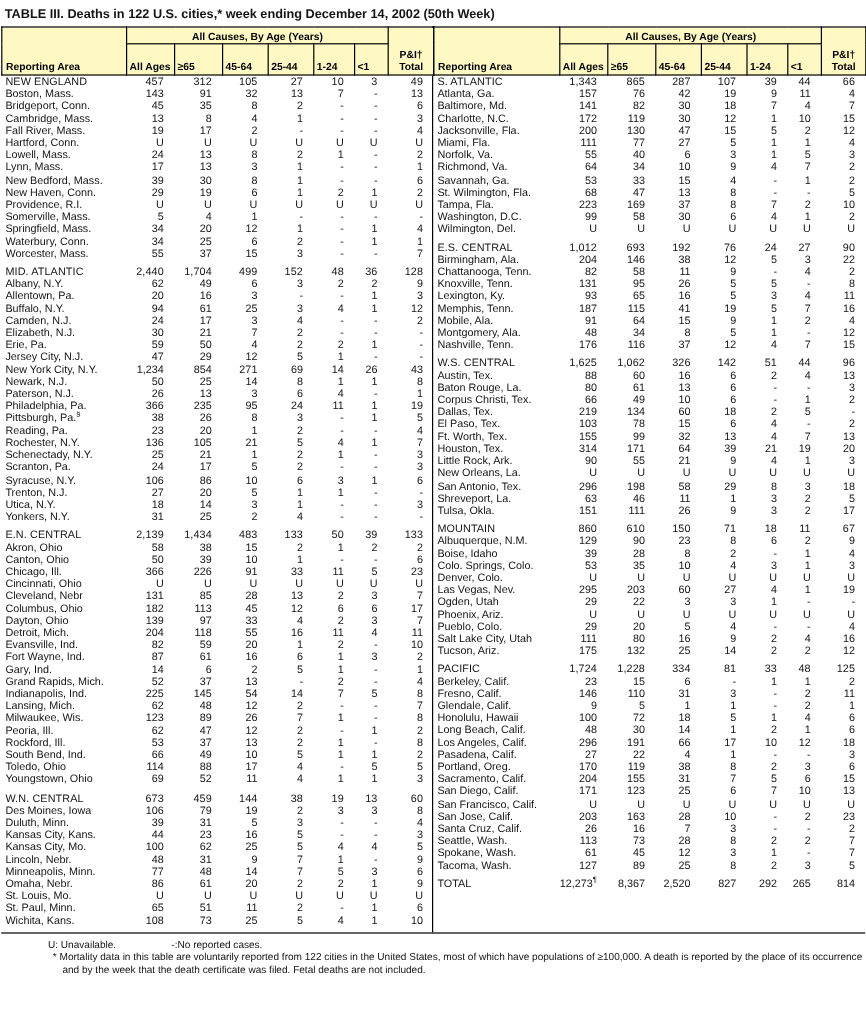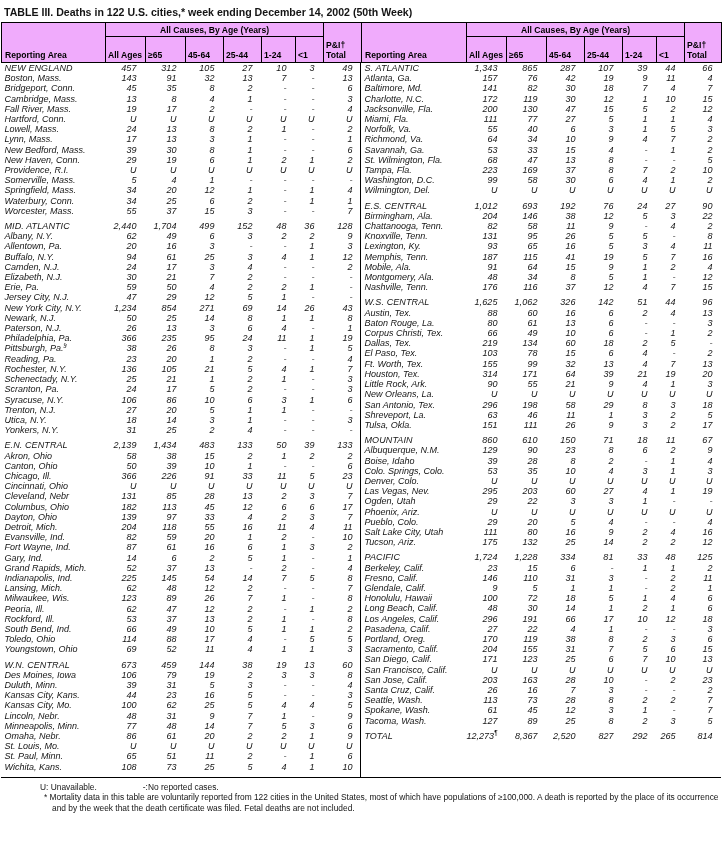--- a/index.html
+++ b/index.html
@@ -14,35 +14,35 @@
     font-size:10.6px; font-weight:bold; letter-spacing:0;
     padding:3px 0 4px 3px; white-space:nowrap;
   }
   .table-wrap { display:flex; height:756px; border-bottom:1.5px solid #000; }
   .half { height:100%; }
   .half.left  { width:360px; border-right:1px solid #000; }
   .half.right { width:360px; }
   table { border-collapse:collapse; table-layout:fixed; width:100%; }
   thead th {
     border:1px solid #000; font-size:8.6px; font-weight:bold;
-    padding:1px 2px; background:#f0abfc; color:#000;
+    padding:1px 2px; background:#fef9c3; color:#000;
   }
   th.ra    { text-align:left; vertical-align:bottom; padding-left:3px; padding-bottom:2px; }
   th.band  { height:14px; font-size:8.6px; text-align:center; vertical-align:middle; }
   th.colh  { text-align:left; vertical-align:bottom; height:26px; padding-bottom:2px; line-height:9.5px; }
-  th.pi    { text-align:left; vertical-align:bottom; line-height:9.5px; padding-bottom:2px; }
+  th.pi    { text-align:center; vertical-align:bottom; line-height:9.5px; padding-bottom:2px; }
   tbody td {
     font-size:9px; line-height:10.2px; white-space:nowrap;
     vertical-align:bottom; padding:0;
   }
   td.area { text-align:left; padding-left:3px; overflow:hidden; }
   td.num  { text-align:right; padding-right:9px; }
   tr.gap td { height:5px; line-height:5px; font-size:1px; }
   tr.region-row td { letter-spacing:0.1px; }
-  tbody { border:none;font-style:italic; }
+  tbody { border:none; }
   sup { font-size:6.5px; vertical-align:super; line-height:0; }
   .footnotes { padding:4px 2px 0 3px; font-size:8.4px; line-height:10.4px; color:#141414;margin-left:36px; }
   .fn-lead span { display:inline-block; }
   .fn-lead .sp { width:46px; }
   .fn { padding-left:12px; text-indent:-8px; }
   .fn .marker { display:inline; }
 </style>
 </head>
 <body>
 

